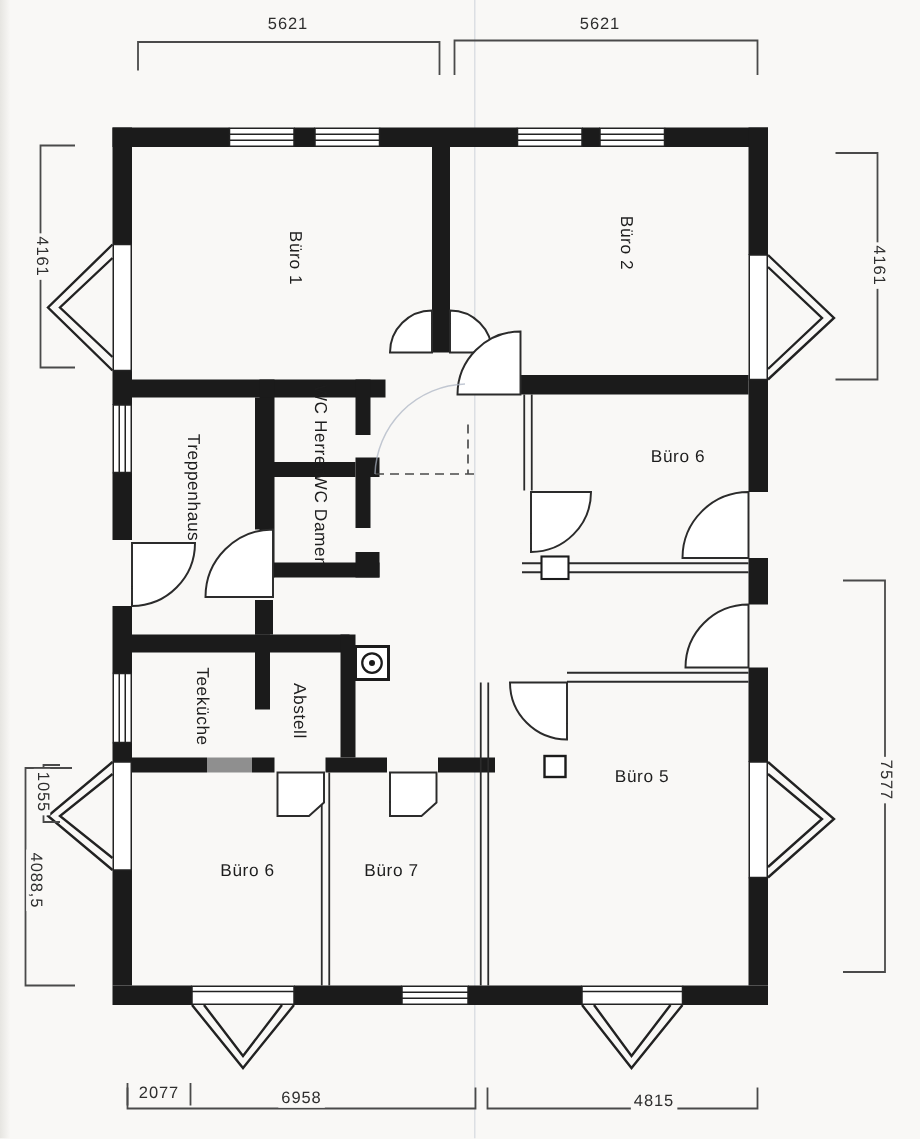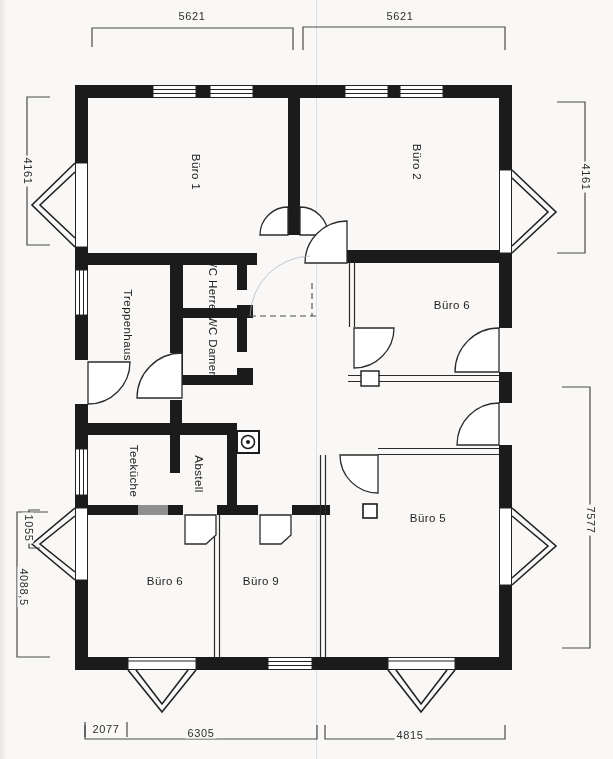--- a/index.html
+++ b/index.html
@@ -237,31 +237,31 @@
       <path d="M85,722 L85,737 M127,722 L127,737"></path>
       <path d="M85,725 L85,739 L317,739 L317,725"></path>
       <path d="M325,725 L325,739 L505,739 L505,725"></path>
     </g>
   </svg>
 
   <div class="lbl rot" style="left:196px;top:172px">Büro 1</div>
   <div class="lbl rot" style="left:417px;top:162px">Büro 2</div>
   <div class="lbl" style="left:452px;top:305px">Büro 6</div>
   <div class="lbl" style="left:428px;top:518px">Büro 5</div>
-  <div class="lbl" style="left:261px;top:581px">Büro 9</div>
+  <div class="lbl" style="left:261px;top:581px">Büro 7</div>
   <div class="lbl" style="left:165px;top:581px">Büro 6</div>
   <div class="lbl rot" style="left:128px;top:325px">Treppenhaus</div>
   <div class="lbl rot" style="left:213px;top:287px">WC Herren</div>
   <div class="lbl rot" style="left:213px;top:347px">WC Damen</div>
   <div class="lbl rot" style="left:134px;top:471px">Teeküche</div>
   <div class="lbl rot" style="left:199px;top:474px">Abstell</div>
 
   <div class="lbl dim" style="left:192px;top:16px">5621</div>
   <div class="lbl dim" style="left:400px;top:16px">5621</div>
   <div class="lbl dim rot bg" style="left:27px;top:171px">4161</div>
   <div class="lbl dim rot bg" style="left:585px;top:177px">4161</div>
   <div class="lbl dim rot bg" style="left:590px;top:520px">7577</div>
   <div class="lbl dim rot bg" style="left:28px;top:528px">1055</div>
   <div class="lbl dim rot bg" style="left:23px;top:587px">4088,5</div>
   <div class="lbl dim" style="left:106px;top:729px">2077</div>
-  <div class="lbl dim bg" style="left:201px;top:733px">6305</div>
-  <div class="lbl dim bg" style="left:410px;top:735px">4815</div>
+  <div class="lbl dim bg" style="left:201px;top:733px">6958</div>
+  <div class="lbl dim bg" style="left:436px;top:735px">4815</div>
 </div>
 
 </body></html>

